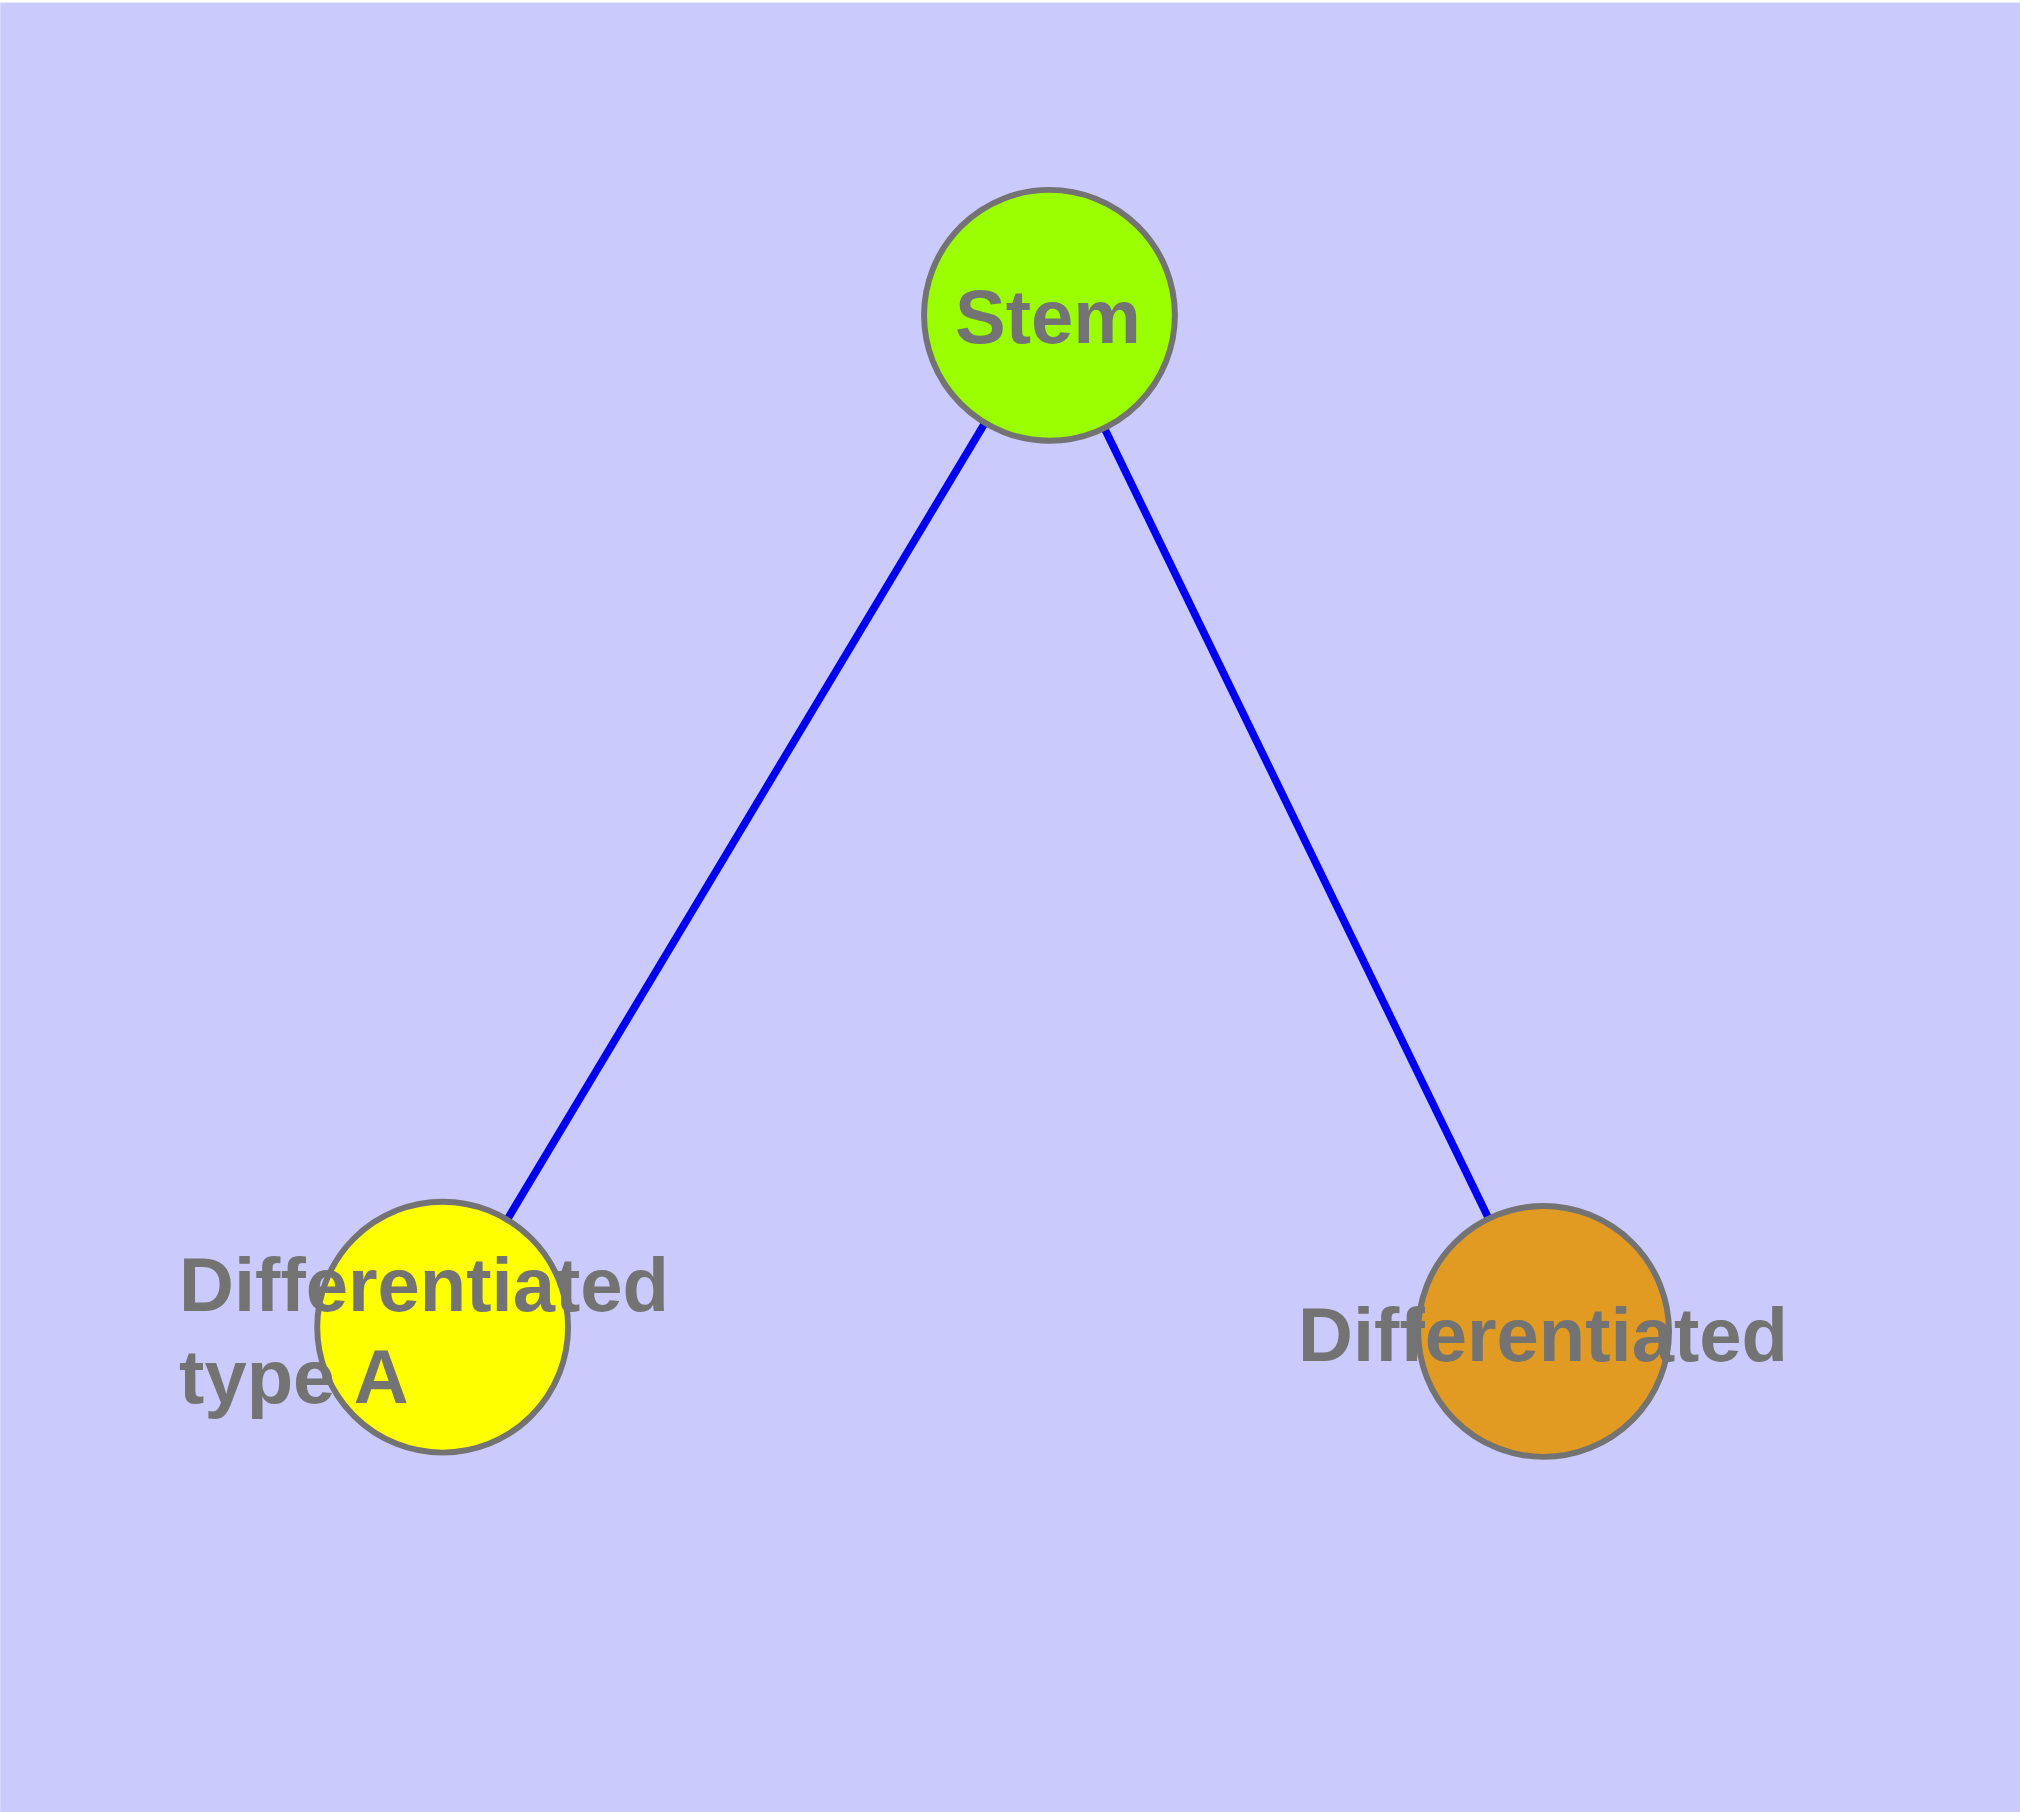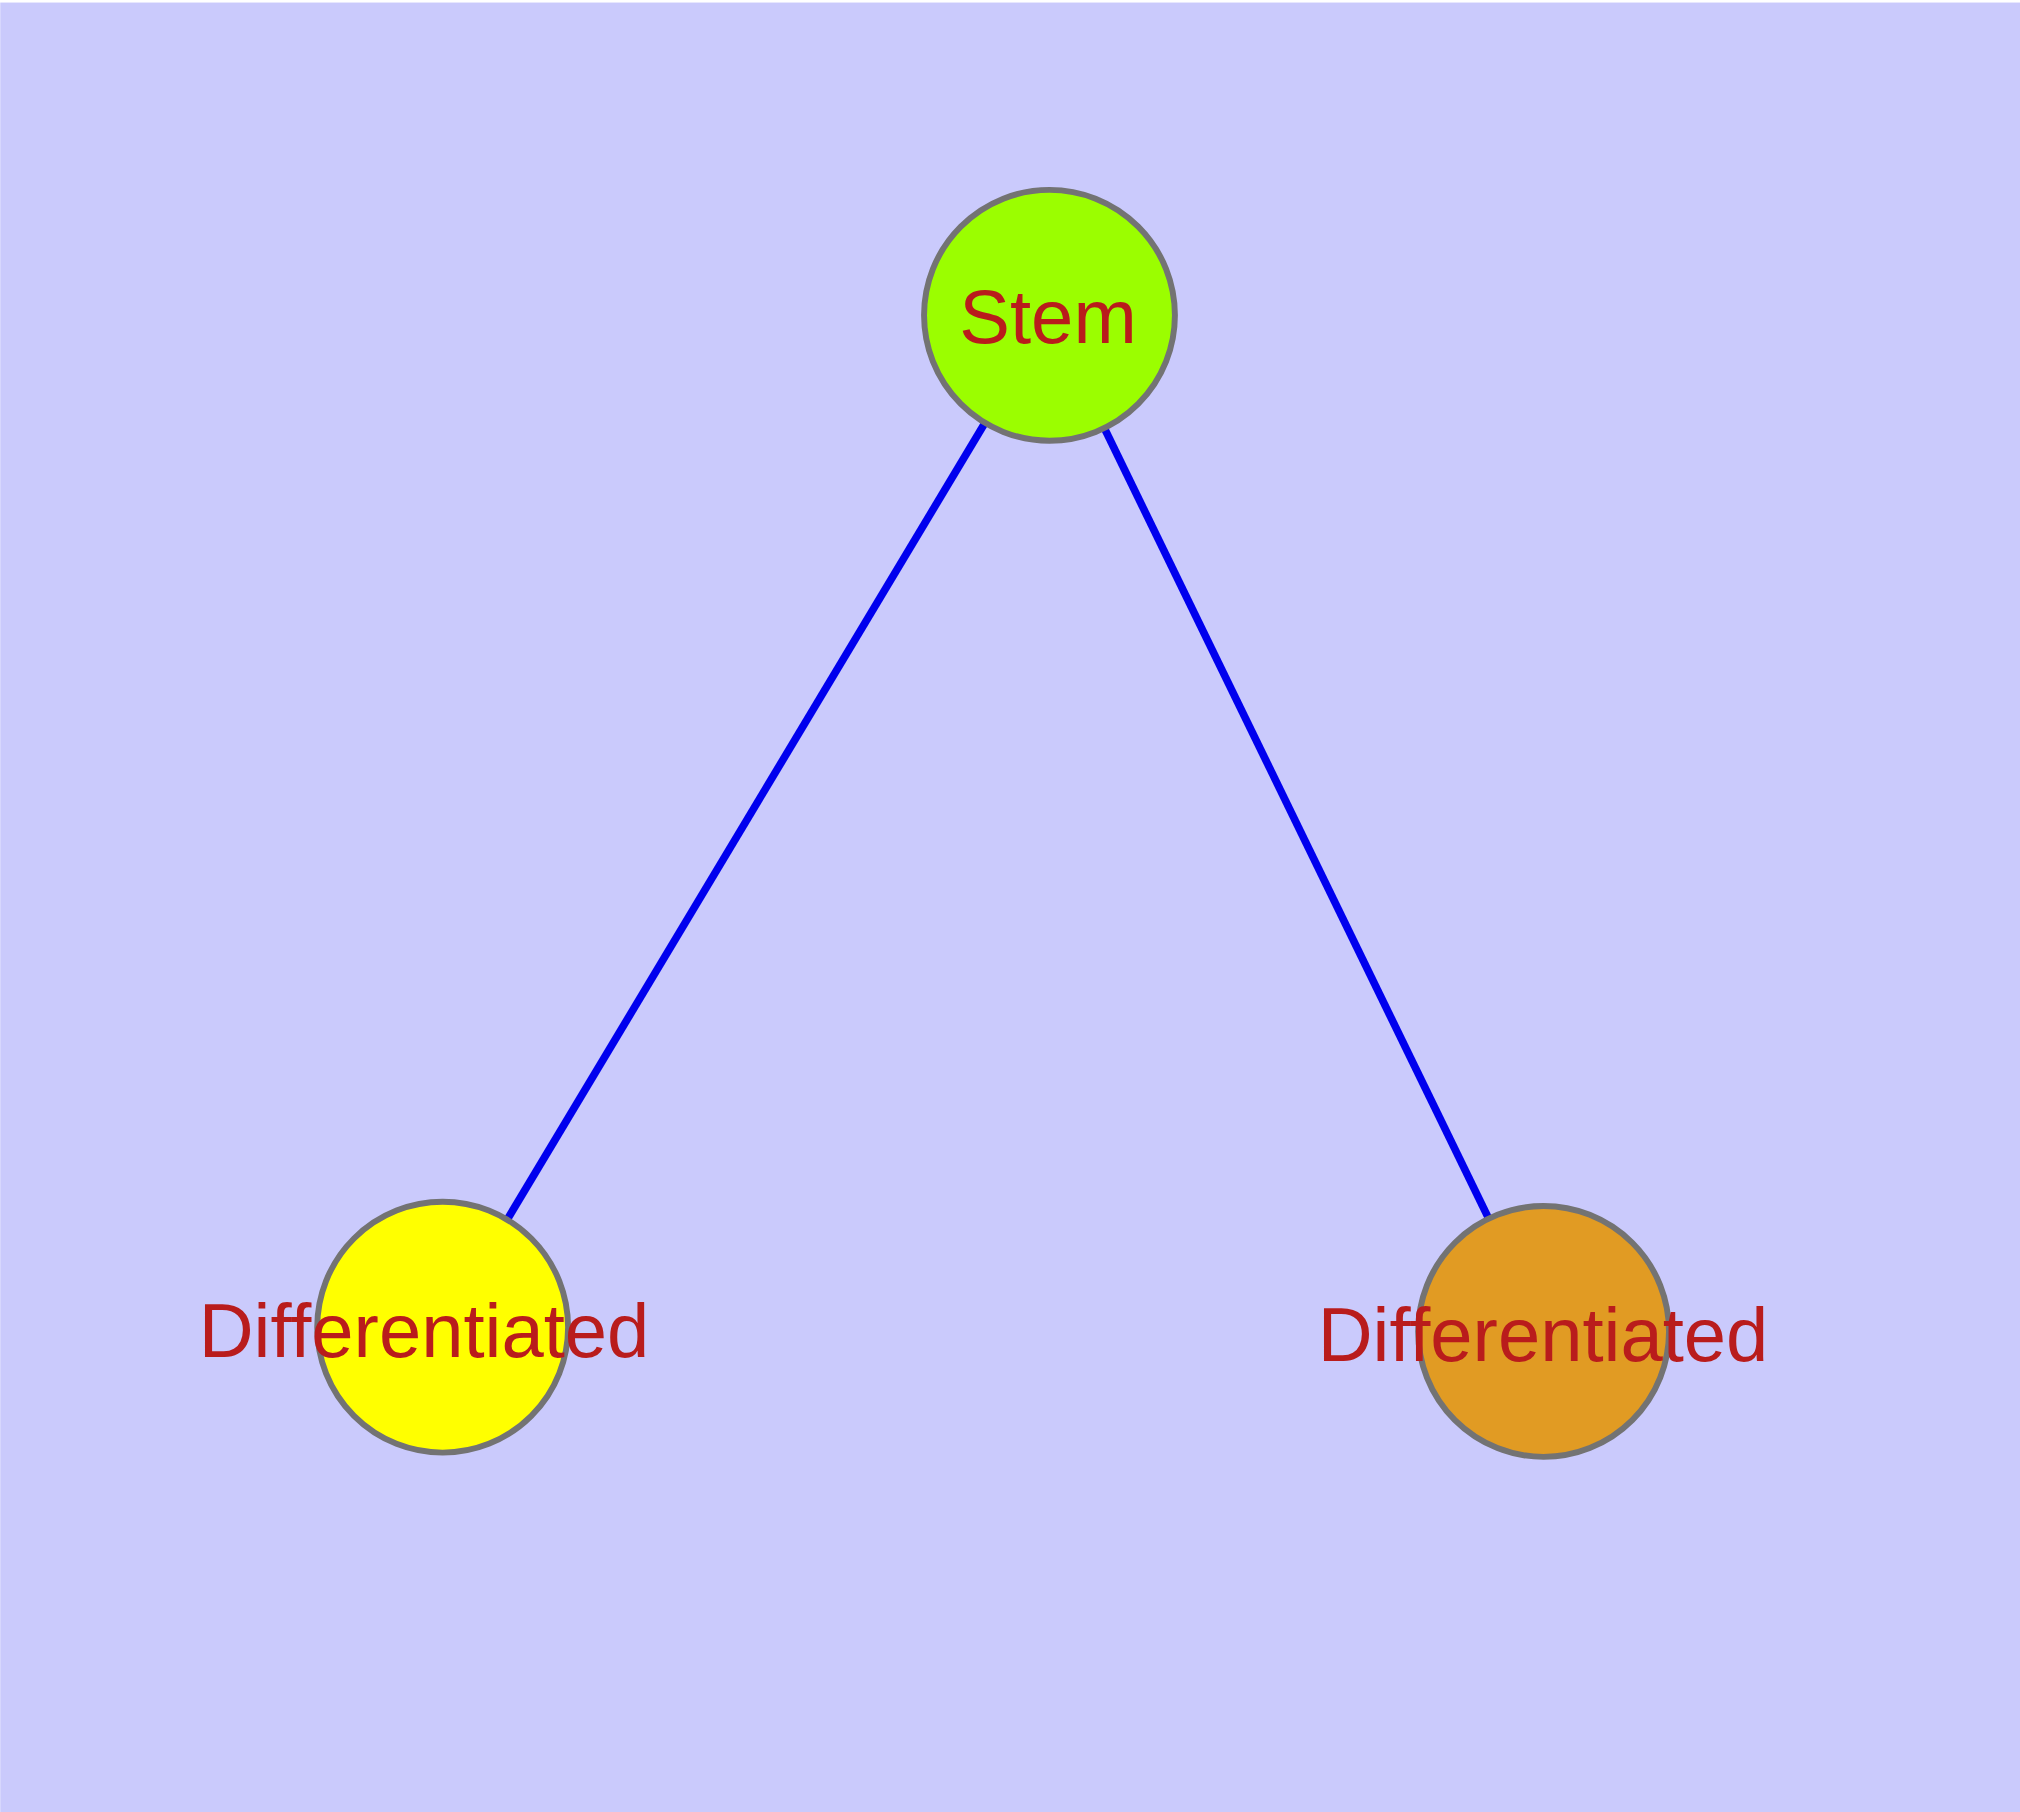--- a/index.html
+++ b/index.html
@@ -25,23 +25,23 @@
     stroke-width: 7;
   }
   #graph-svg line {
     stroke-width: 9;
   }
   .node-label {
     position: absolute;
     transform: translate(-50%, -50%);
     text-align: left;
     font-size: 76px;
-    font-weight: normal;
+    font-weight: bold;
     line-height: 92px;
-    color: #b91c1c;
+    color: #737373;
     white-space: nowrap;
   }
   .node-label .label-line {
     display: block;
   }
 </style>
 </head>
 <body>
 
 <div id="canvas">
@@ -60,20 +60,21 @@
 
     <circle cx="1821" cy="1571" r="148" fill="#E19B23"></circle>
   </svg>
 
   <div class="node-label" style="left: 1048px; top: 317px;">
     <span class="label-line">Stem</span>
   </div>
 
   <div class="node-label" style="left: 424px; top: 1331px;">
     <span class="label-line">Differentiated</span>
+    <span class="label-line">type A</span>
   </div>
 
   <div class="node-label" style="left: 1543px; top: 1335px;">
     <span class="label-line">Differentiated</span>
   </div>
 
 </div>
 
 
 </body></html>

